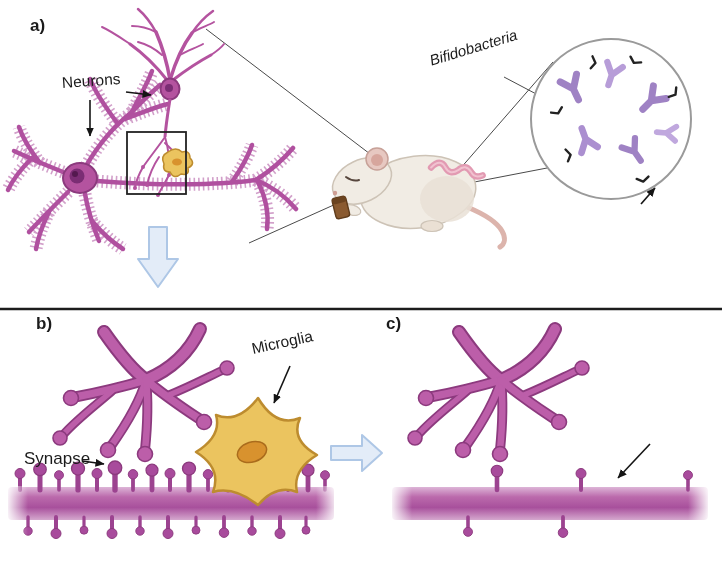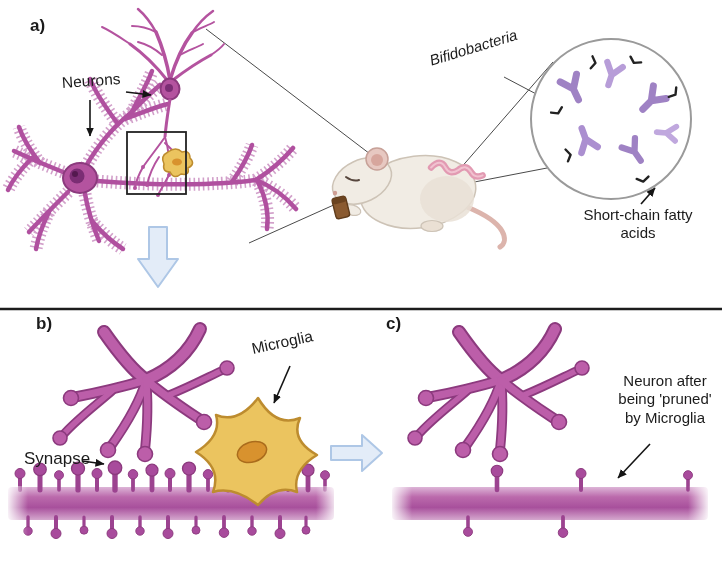--- a/index.html
+++ b/index.html
@@ -304,25 +304,23 @@
     <line x1="650" y1="444" x2="618" y2="478" marker-end="url(#arr)"></line>
   </g>
 </svg>
 
 <div class="lbl panel-letter" style="left:30px;top:16px">a)</div>
 
 <div class="lbl rot-n4" style="left:62px;top:74px;font-size:15.5px">Neurons</div>
 
 <div class="lbl it rot-n17" style="left:430px;top:52px">Bifidobacteria</div>
 
-<div class="lbl wrap" style="left:582px;top:206px;width:112px">Short-chain fatty acids</div>
 
 <div class="lbl panel-letter" style="left:36px;top:314px">b)</div>
 
 <div class="lbl rot-n12" style="left:252px;top:340px;font-size:15.5px">Microglia</div>
 
 <div class="lbl" style="left:24px;top:449px;font-size:17px">Synapse</div>
 
 <div class="lbl panel-letter" style="left:386px;top:314px">c)</div>
 
-<div class="lbl wrap" style="left:610px;top:372px;width:110px">Neuron after being 'pruned' by Microglia</div>
 
 </div>
 
 </body></html>

